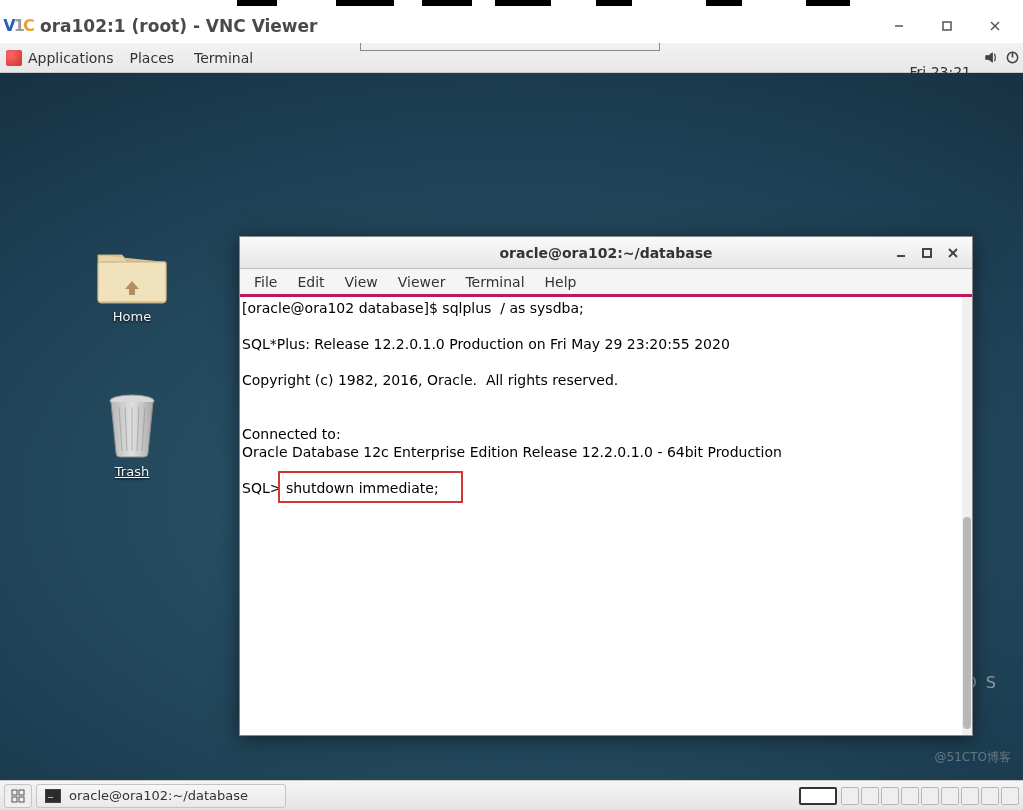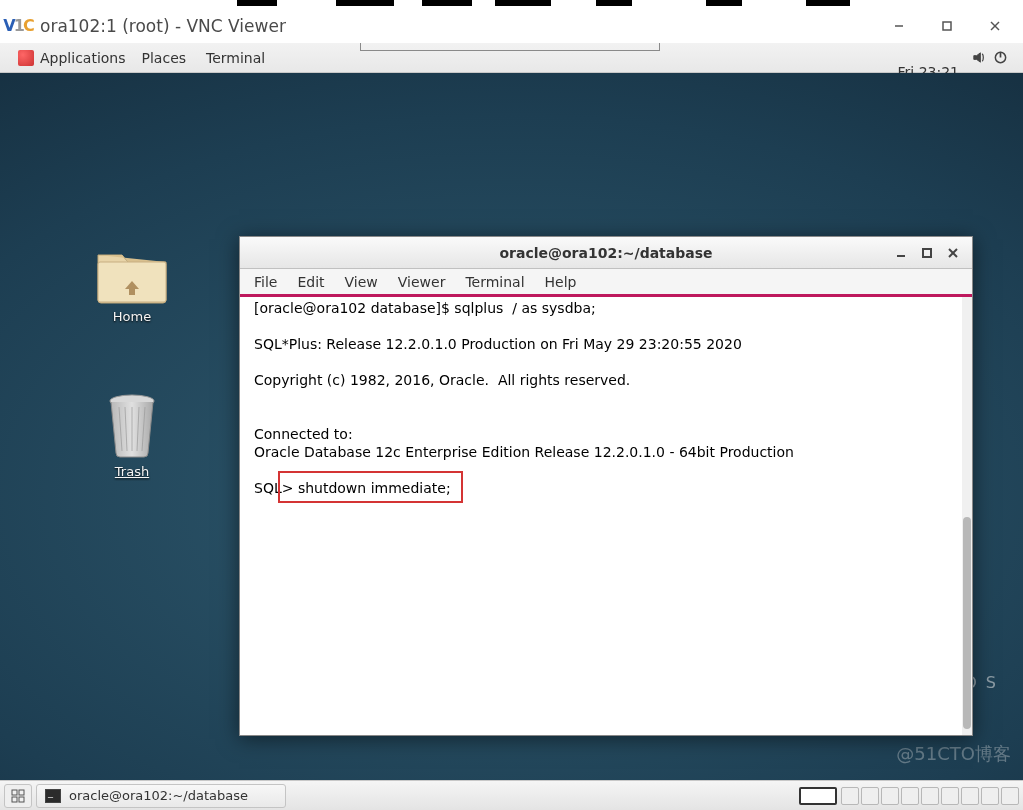--- a/index.html
+++ b/index.html
@@ -8,61 +8,61 @@
   
   .artifact-strip { position: absolute; top: 0; left: 0; right: 0; height: 8px; background: #fff; }
   .artifact-strip .blk { position: absolute; top: 0; height: 6px; background: #000; }
 
   
   .vnc-titlebar { position: absolute; top: 8px; left: 0; right: 0; height: 35px; background: #fff; display: flex; align-items: center; padding: 0 4px; }
   .vnc-logo { width: 28px; height: 28px; display: flex; align-items: center; justify-content: center; font-weight: bold; font-size: 16px; letter-spacing: -2px; }
   .vnc-logo .v { color: #2b5fb5; }
   .vnc-logo .n { color: #999; }
   .vnc-logo .c { color: #e8a030; }
-  .vnc-title { margin-left: 8px; font-size: 17px; color: #4a4a4a; font-weight: 400; }
+  .vnc-title { margin-left: 8px; font-size: 17px; color: #4a4a4a; font-weight: 700; }
   .vnc-controls { margin-left: auto; display: flex; }
   .vnc-ctrl { width: 48px; height: 30px; display: flex; align-items: center; justify-content: center; color: #555; }
   .vnc-ctrl svg { width: 12px; height: 12px; stroke: #555; stroke-width: 1.5; fill: none; }
 
   
-  .gnome-bar { position: absolute; top: 43px; left: 0; right: 0; height: 30px; background: linear-gradient(#f2f2f2,#e8e8e8); border-bottom: 1px solid #c8c8c8; display: flex; align-items: center; padding: 0 12px; font-size: 14px; color: #333; }
+  .gnome-bar { position: absolute; top: 43px; left: 0; right: 0; height: 30px; background: linear-gradient(#f2f2f2,#e8e8e8); border-bottom: 1px solid #c8c8c8; display: flex; align-items: center; padding: 0 0; font-size: 14px; color: #333; }
   .gnome-bar .appmenu { display: flex; align-items: center; gap: 6px; padding: 2px 6px; }
   .gnome-bar .appicon { width: 16px; height: 16px; background: radial-gradient(circle at 30% 30%, #f66, #c33); border-radius: 2px; position:relative; }
   .gnome-bar .item { padding: 2px 10px; cursor: default; }
   .gnome-bar .spacer { flex: 1; }
   .gnome-bar .clock { padding: 2px 8px; margin-top: 29px; }
   .gnome-bar .sysicon { width: 22px; display: flex; justify-content: center; align-items: center; }
   .gnome-bar .sysicon svg { width: 15px; height: 15px; stroke: #444; fill: #444; }
 
   
   .float-outline { position: absolute; left: 360px; top: 43px; width: 300px; height: 8px; border: 1px solid #8a8a8a; border-top: none; background: transparent; }
 
   
   .desktop { position: absolute; top: 73px; left: 0; right: 0; bottom: 30px; background: radial-gradient(ellipse 140% 120% at 50% 60%, #2f5a6f 0%, #1d3e52 45%, #08131e 100%); }
   .centos-mark { position: absolute; right: 18px; bottom: 88px; color: rgba(230,230,230,0.55); letter-spacing: 9px; font-size: 16px; font-weight: 500; }
-  .watermark { position: absolute; right: 12px; bottom: 14px; color: rgba(230,230,230,0.35); font-size: 18px; }
+  .watermark { position: absolute; right: 12px; bottom: 14px; color: rgba(230,230,230,0.35); font-size: 12px; }
 
   .desk-icon { position: absolute; width: 100px; text-align: center; color: #f5f5f5; text-shadow: 0 1px 2px #000; font-size: 13px; }
   .desk-icon.home { left: 82px; top: 168px; }
   .desk-icon.trash { left: 82px; top: 318px; text-decoration: underline; }
   .folder-svg { width: 80px; height: 65px; margin: 0 auto; }
   .trash-svg { width: 58px; height: 70px; margin: 0 auto; }
 
   
   .term-window { position: absolute; left: 239px; top: 163px; width: 734px; height: 500px; background: #fff; box-shadow: 0 3px 20px rgba(0,0,0,0.5); display: flex; flex-direction: column; border: 1px solid #888; }
   .term-titlebar { height: 32px; background: linear-gradient(#fafafa,#e6e6e6); display: flex; align-items: center; position: relative; border-bottom: 1px solid #c0c0c0; }
   .term-titlebar .title { position: absolute; left: 0; right: 0; text-align: center; font-weight: bold; font-size: 14px; color: #333; }
   .term-titlebar .wcontrols { margin-left: auto; display: flex; gap: 12px; padding-right: 12px; z-index: 2; }
   .term-titlebar .wctrl { width: 14px; height: 14px; display:flex; align-items:center; justify-content:center;}
   .term-titlebar .wctrl svg { stroke:#444; stroke-width:2; fill:none; }
 
   .term-menubar { height: 28px; background: #f5f5f5; border-bottom: 3px solid #be185d; display: flex; align-items: center; padding: 0 4px; font-size: 14px; color: #333; }
   .term-menubar .m { padding: 3px 10px; }
 
-  .term-body { flex: 1; background: #fff; color: #000; font-family: "DejaVu Sans Mono", "Consolas", monospace; font-size: 14px; line-height: 18px; padding: 2px 14px; white-space: pre; position: relative; overflow: hidden; }
+  .term-body { flex: 1; background: #fff; color: #000; font-family: "DejaVu Sans Mono", "Consolas", monospace; font-size: 14px; line-height: 18px; padding: 2px 2px; white-space: pre; position: relative; overflow: hidden; }
   .term-scrollbar { position: absolute; right: 0; top: 60px; bottom: 0; width: 10px; background: #f0f0f0; }
   .term-scrollbar .thumb { position: absolute; left: 1px; right: 1px; top: 220px; bottom: 6px; background: #b8b8b8; border-radius: 4px; }
   .highlight-box { position: absolute; border: 2px solid #d43434; }
 
   
   .taskbar { position: absolute; left: 0; right: 0; bottom: 0; height: 30px; background: linear-gradient(#f5f5f5,#e4e4e4); border-top: 1px solid #c8c8c8; display: flex; align-items: center; padding: 0 4px; gap: 4px; }
   .tb-btn { width: 28px; height: 24px; border: 1px solid #c4c4c4; border-radius: 3px; background: #efefef; display: flex; align-items: center; justify-content: center; }
   .tb-btn svg { width: 14px; height:14px; stroke:#555; fill:#555;}
   .tb-task { height: 24px; display: flex; align-items: center; gap: 8px; padding: 0 8px; border: 1px solid #c4c4c4; border-radius: 3px; background: linear-gradient(#f7f7f7,#e9e9e9); width: 250px; font-size: 13px; color: #333;}
   .tb-task .termicon { width:16px; height:14px; background:#2b2b2b; border:1px solid #444; position:relative;}

